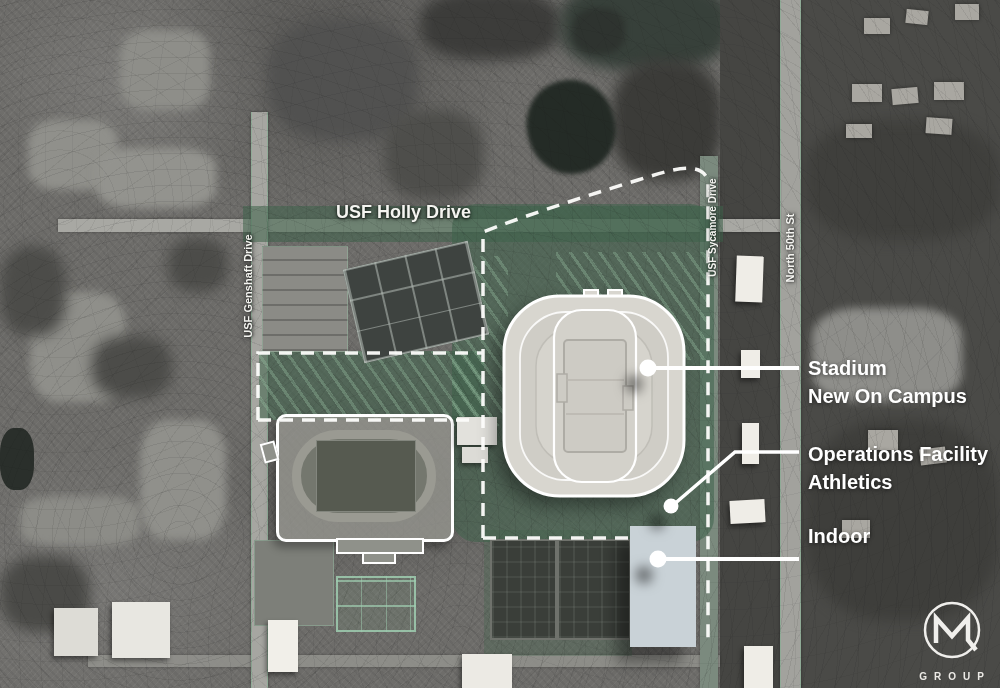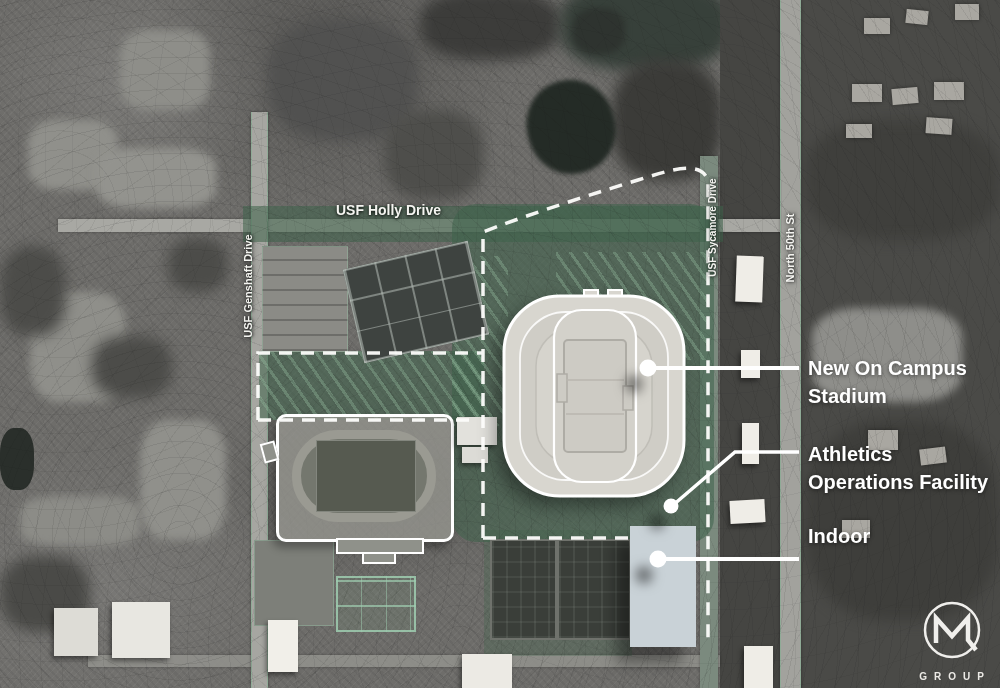--- a/index.html
+++ b/index.html
@@ -173,32 +173,32 @@
     <g fill="none" stroke="#ffffff">
       <path d="M656 368 H799" stroke-width="4"></path>
       <path d="M672 506 L735 452 H799" stroke-width="3.5"></path>
       <path d="M666 559 H799" stroke-width="4"></path>
     </g>
     <circle cx="648" cy="368" r="8.5" fill="#fff" filter="url(#dotshadow)"></circle>
     <circle cx="671" cy="506" r="7.5" fill="#fff" filter="url(#dotshadow)"></circle>
     <circle cx="658" cy="559" r="8.5" fill="#fff" filter="url(#dotshadow)"></circle>
   </svg>
 
-  <div class="abs street-label" style="left:336px;top:202px;font-size:14px;">USF Holly Drive</div>
+  <div class="abs street-label" style="left:336px;top:202px;font-size:18px;">USF Holly Drive</div>
   <div class="abs street-label" style="left:183px;top:280px;width:130px;font-size:11px;transform:rotate(-90deg);">USF Genshaft Drive</div>
   <div class="abs street-label" style="left:652px;top:222px;width:120px;font-size:10px;transform:rotate(-90deg);">USF Sycamore Drive</div>
   <div class="abs street-label" style="left:745px;top:242px;width:90px;font-size:11px;transform:rotate(-90deg);">North 50th St</div>
 
   <div class="abs callout-label" style="left:808px;top:354px;">
+    <span>Stadium</span>
     <span>New On Campus</span>
-    <span>Stadium</span>
   </div>
   <div class="abs callout-label" style="left:808px;top:440px;">
+    <span>Operations Facility</span>
     <span>Athletics</span>
-    <span>Operations Facility</span>
   </div>
   <div class="abs callout-label" style="left:808px;top:522px;">
     <span>Indoor</span>
   </div>
 
   <svg class="abs" style="left:916px;top:596px;" width="72" height="88" viewBox="0 0 72 88">
     <circle cx="36" cy="34" r="27" fill="none" stroke="#f0efec" stroke-width="2.5"></circle>
     <path d="M20 47 V22 L36 40 L52 22 V44 L60 54" fill="none" stroke="#f0efec" stroke-width="4.5" stroke-linejoin="miter"></path>
     <text x="39" y="84" text-anchor="middle" font-family="Liberation Sans, sans-serif" font-size="10" font-weight="bold" letter-spacing="7" fill="#eceae6">GROUP</text>
   </svg>

